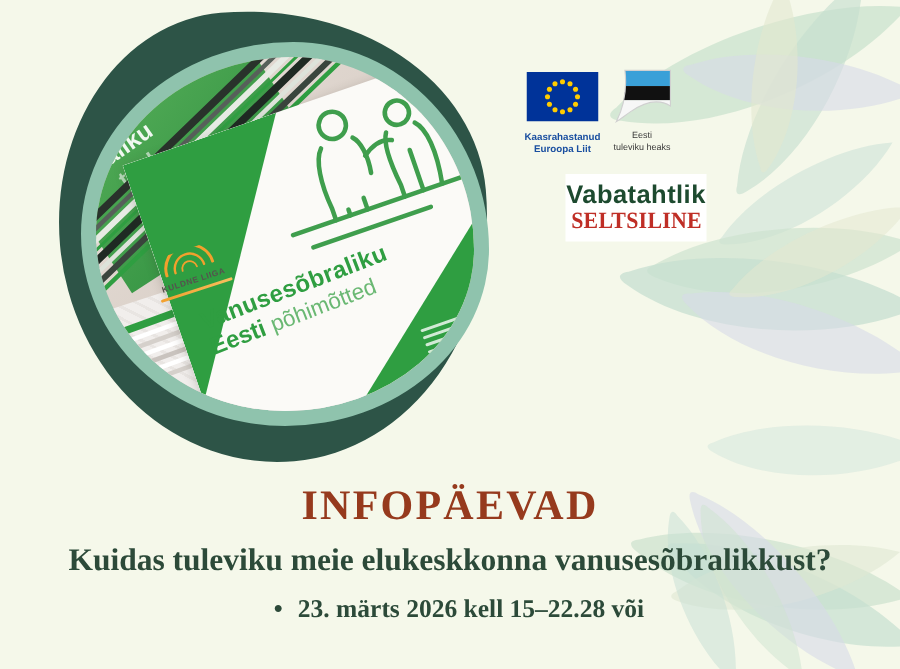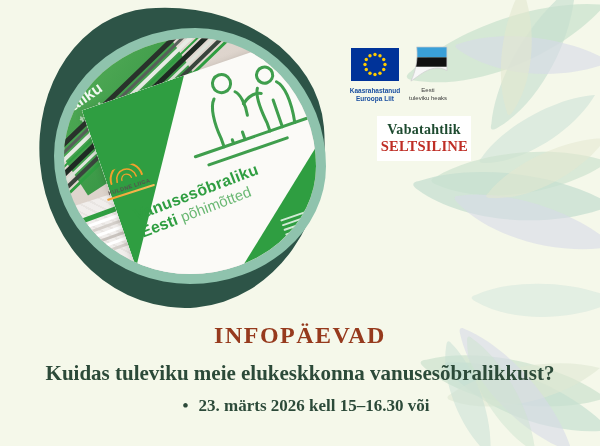--- a/index.html
+++ b/index.html
@@ -66,28 +66,28 @@
   
   .eu-logo { position:absolute; left:349px; top:48px; width:52px; text-align:center; }
   .eu-caption { margin-top:2px; font-family:"Liberation Sans",sans-serif; font-size:6.5px;
     font-weight:bold; color:#1a4fa0; line-height:1.25; }
   .ee-logo { position:absolute; left:402px; top:46px; width:52px; text-align:center; }
   .ee-caption { margin-top:1px; font-family:"Liberation Sans",sans-serif; font-size:6px;
     color:#3a3a3a; line-height:1.25; }
 
   .seltsiline { position:absolute; left:377px; top:116px; width:94px; height:45px;
     background:#ffffff; display:flex; flex-direction:column; align-items:center; justify-content:center; }
-  .selts-l1 { font-family:Liberation Serif, serif; font-size:14px; font-weight:bold;
+  .selts-l1 { font-family:Liberation Sans, sans-serif; font-size:17px; font-weight:bold;
     color:#1d4a2f; letter-spacing:.3px; line-height:1.05; }
   .selts-l2 { font-family:"Liberation Serif",serif; font-size:15.5px; font-weight:bold;
     color:#bf2e26; letter-spacing:.2px; transform:scaleX(.94); line-height:1.1; }
 
   
   .event-title { position:absolute; left:0; right:0; top:322px; text-align:center;
-    font-size:24px; font-weight:bold; color:#963a1d; letter-spacing:1.5px; }
+    font-size:28px; font-weight:bold; color:#963a1d; letter-spacing:1.5px; }
   .event-sub { position:absolute; left:0; right:0; top:361px; text-align:center;
     font-size:21px; font-weight:bold; color:#2c4a39; }
   .sessions { position:absolute; left:0; right:0; top:395px; text-align:center; }
   .sessions-inner { display:inline-block; text-align:left; transform:translateX(6px); }
   .session-row { font-size:17px; font-weight:bold; color:#2c4a39; line-height:22.5px; }
   .session-row .bullet { display:inline-block; width:16px; color:#2c4a39; }
 </style>
 </head>
 <body>
 
@@ -258,18 +258,18 @@
     <div class="selts-l1">Vabatahtlik</div>
     <div class="selts-l2">SELTSILINE</div>
   </div>
 
   <h1 class="event-title">INFOPÄEVAD</h1>
   <h2 class="event-sub">Kuidas tuleviku meie elukeskkonna vanusesõbralikkust?</h2>
 
   <div class="sessions">
     <div class="sessions-inner">
       <div class="session-row">
-        <span class="bullet">•</span><span>23. märts 2026 kell 15–16.30 või</span>
+        <span class="bullet">•</span><span>23. märts 2026 kell 15–22.28 või</span>
       </div>
     </div>
   </div>
 
 </div>
 
 </body></html>

